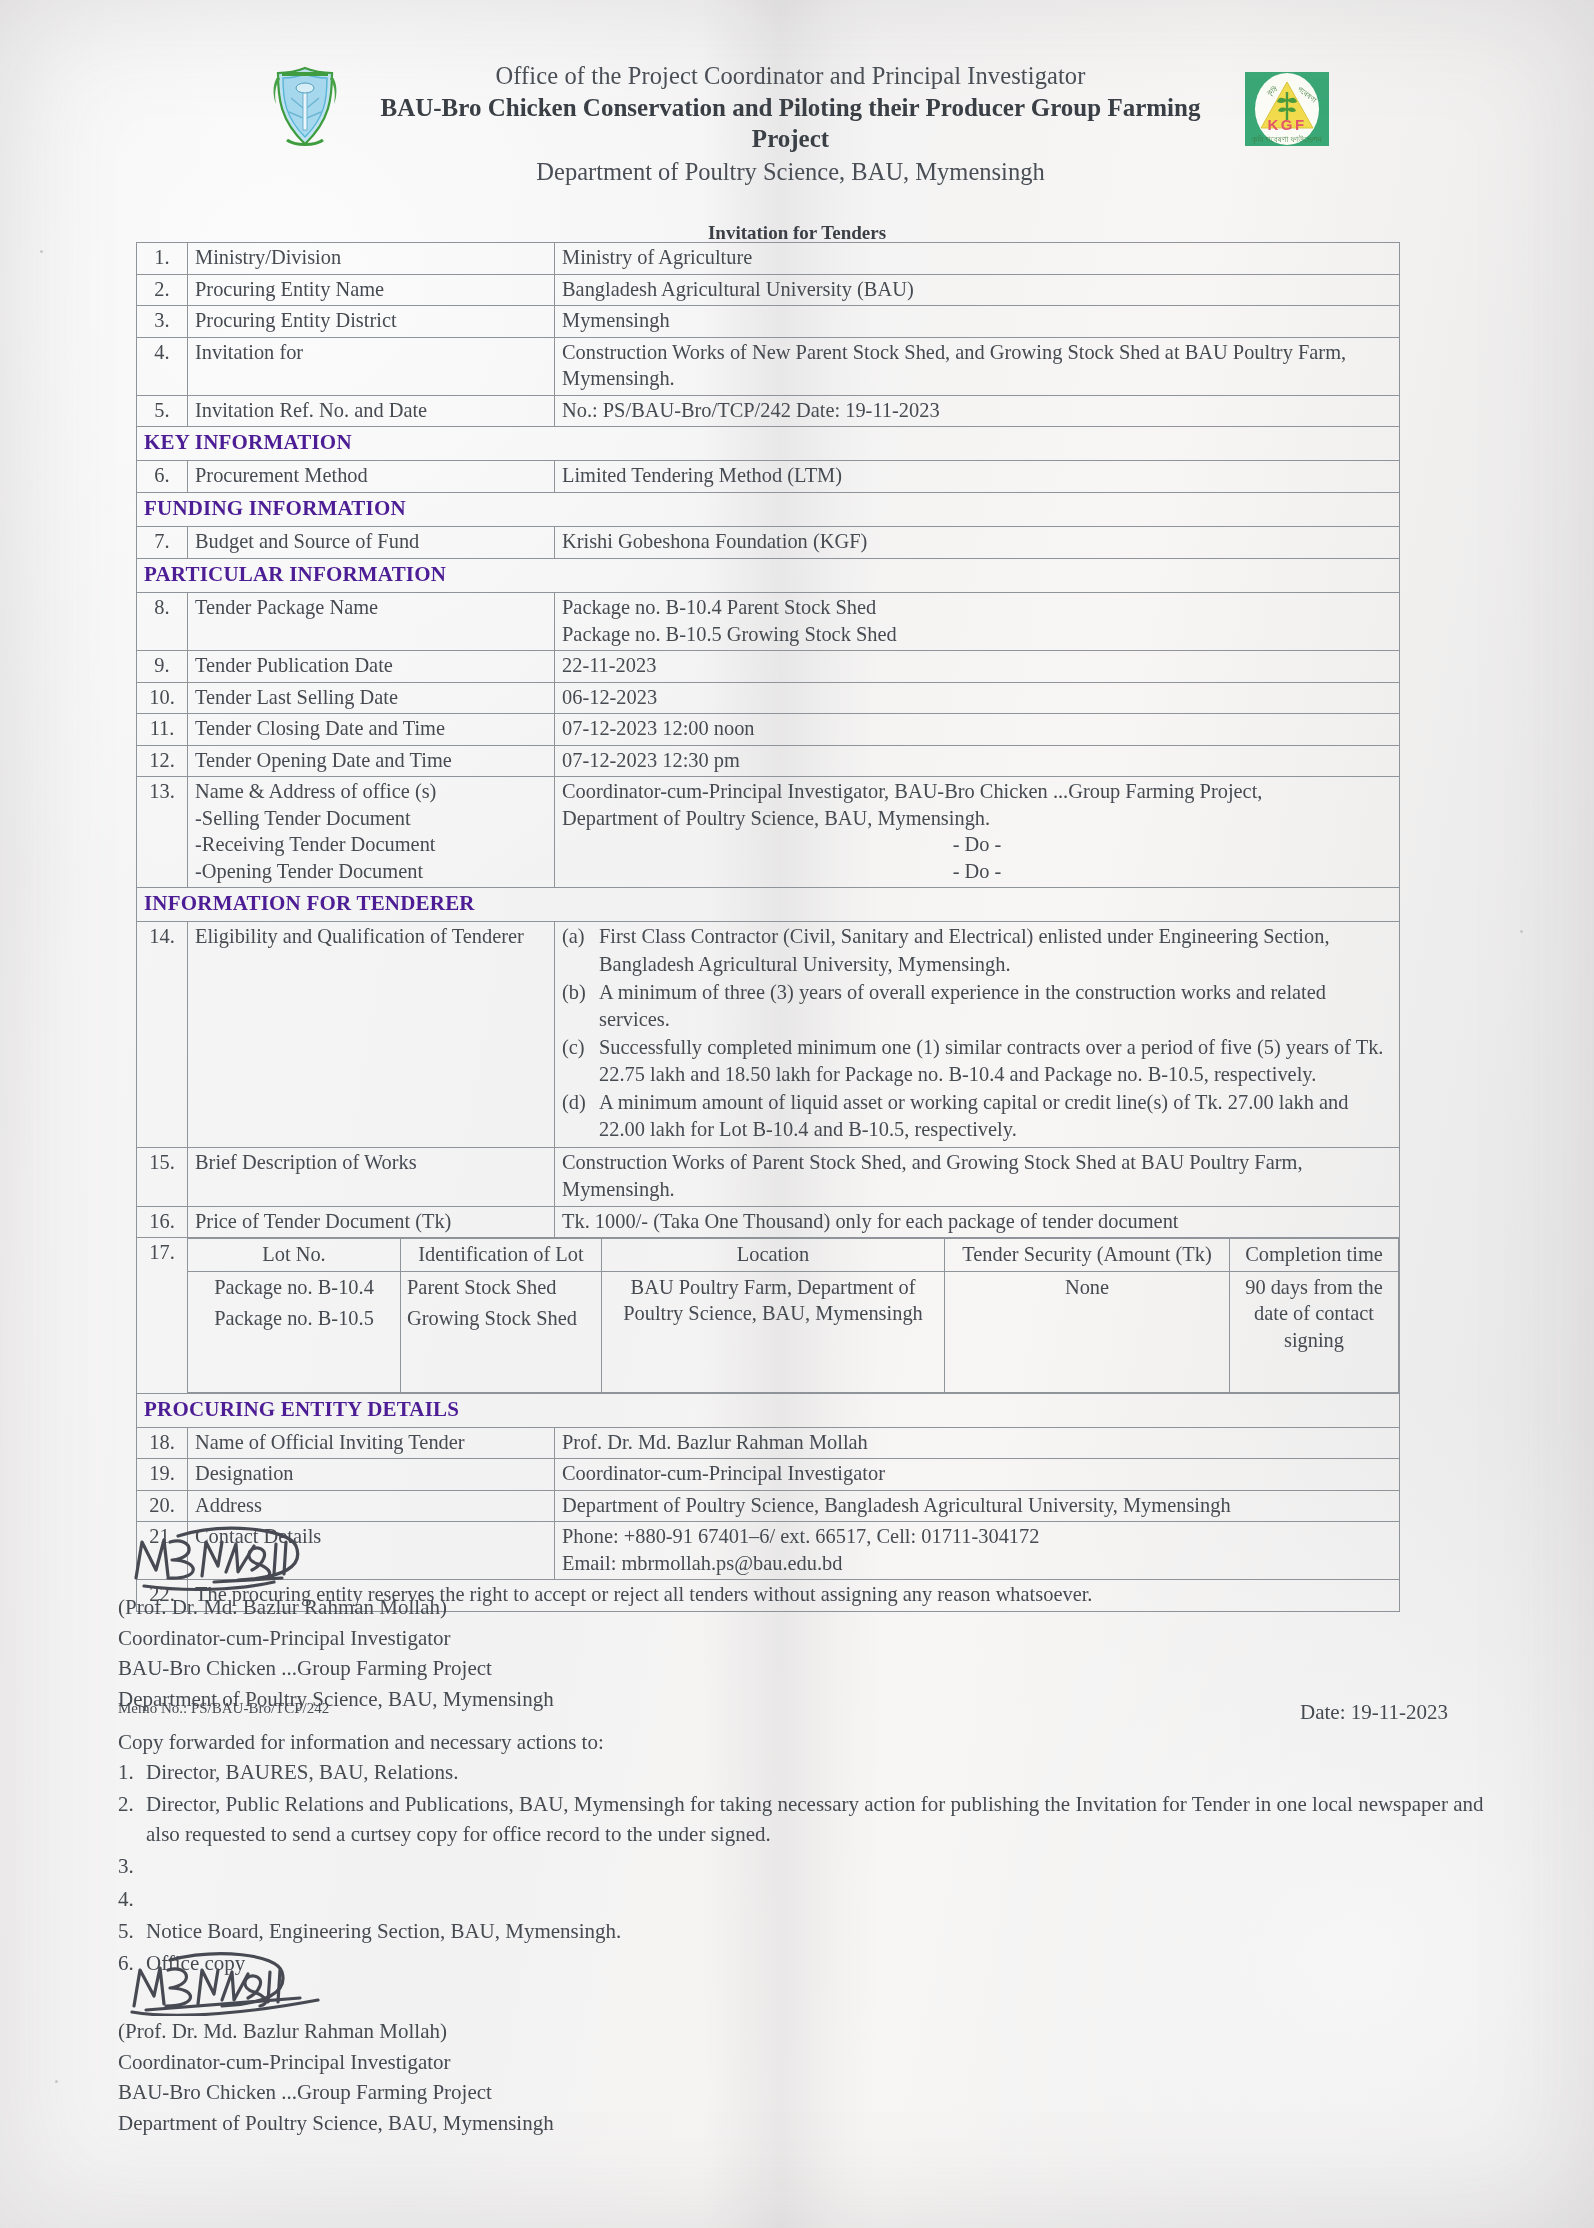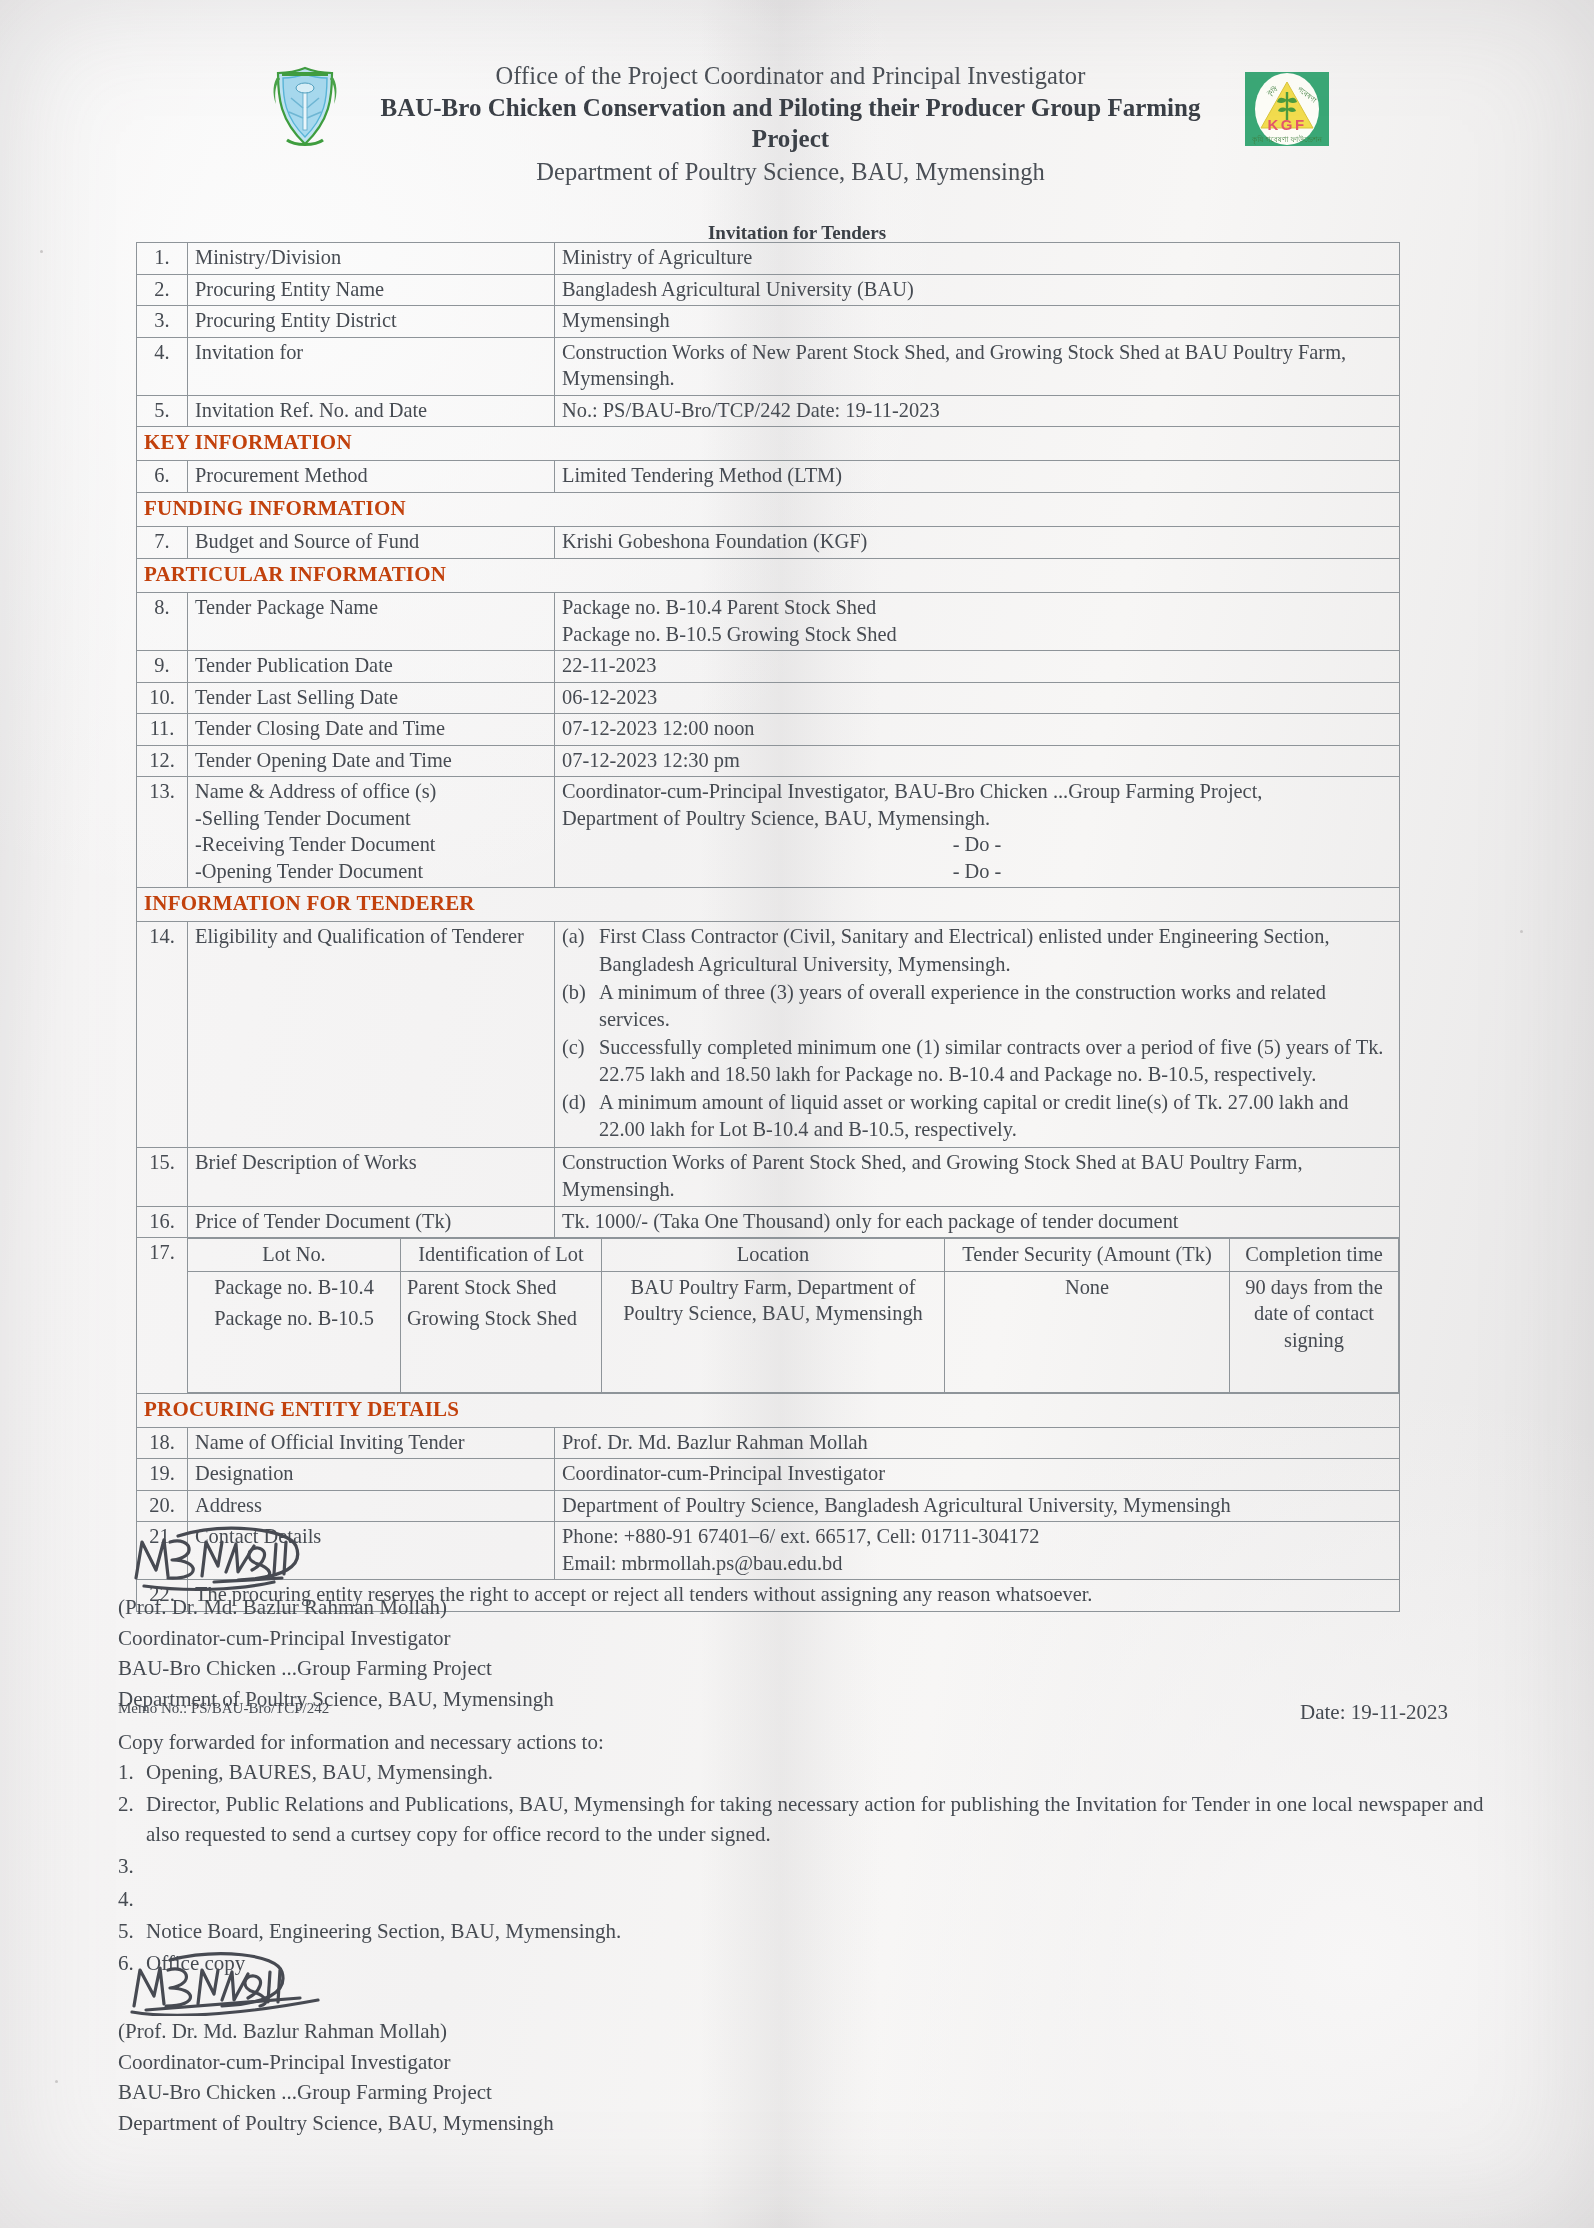--- a/index.html
+++ b/index.html
@@ -60,21 +60,21 @@
   table.t td {
     border:1px solid #8e9499;
     padding:1px 7px 3px 7px;
     vertical-align:top;
     line-height:1.30;
   }
   td.num { width:36px; text-align:center; padding-left:2px; padding-right:4px; }
   td.lbl { width:352px; }
   td.val { }
   tr.section td {
-    font-weight:bold; font-size:21px; color:#c2410c; letter-spacing:.2px;
+    font-weight:bold; font-size:21px; color:#4c1d95; letter-spacing:.2px;
     padding-top:2px; padding-bottom:4px;
   }
   .sub { display:block; }
   .center { text-align:center; }
   .sublines { line-height:1.32; }
 
   
   .crit { margin:0; padding:0; list-style:none; }
   .crit li { display:flex; gap:7px; align-items:flex-start; line-height:1.33; padding-bottom:1px; }
   .crit li .mk { width:30px; flex:0 0 30px; }
@@ -380,21 +380,21 @@
     <div>Department of Poultry Science, BAU, Mymensingh</div>
   </div>
 
   <div class="memoline">Memo No.: PS/BAU-Bro/TCP/242</div>
   <div class="dateline">Date: 19-11-2023</div>
   <div class="copyhdr">Copy forwarded for information and necessary actions to:</div>
 
   <div class="copylist">
     <div class="it">
       <span class="n">1.</span>
-      <span class="b">Opening, BAURES, BAU, Mymensingh.</span>
+      <span class="b">Director, BAURES, BAU, Relations.</span>
     </div>
     <div class="it">
       <span class="n">2.</span>
       <span class="b">Director, Public Relations and Publications, BAU, Mymensingh for taking necessary action for  publishing the Invitation for Tender in one local newspaper and also requested to send a curtsey copy for office record to the under signed.</span>
     </div>
     <div class="it">
       <span class="n">3.</span>
     </div>
     <div class="it">
       <span class="n">4.</span>

